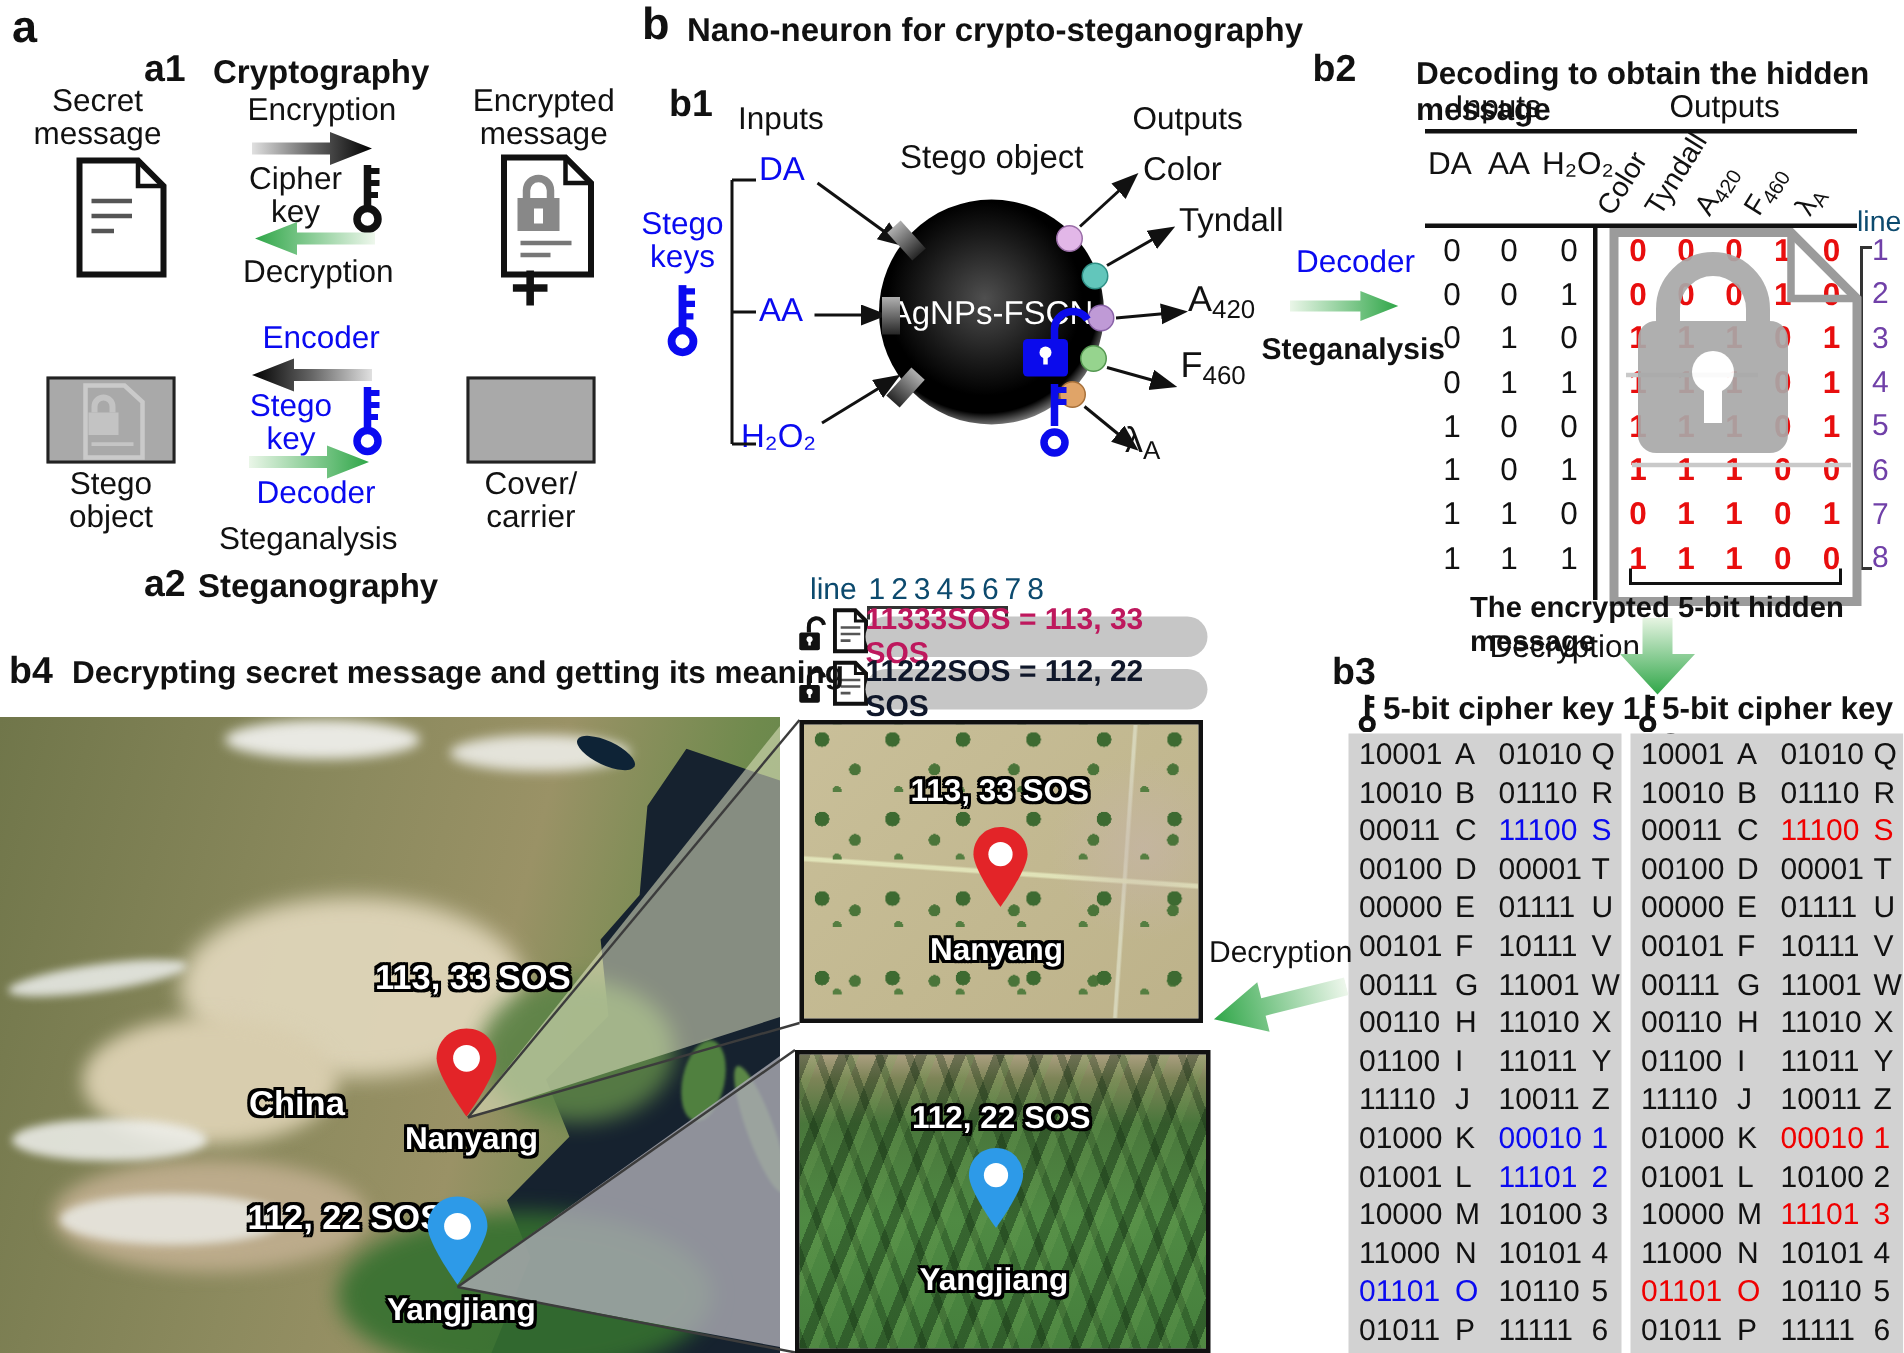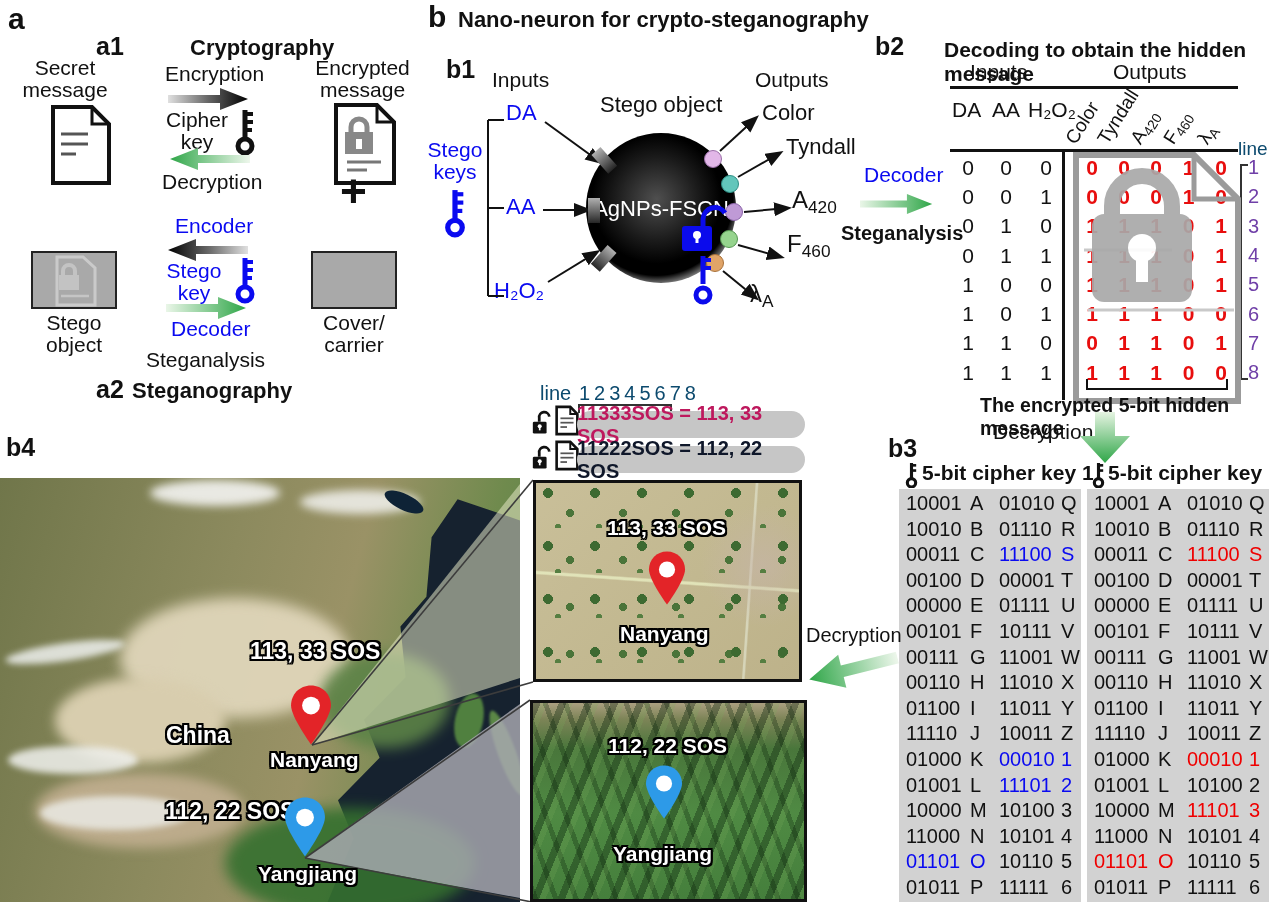--- a/index.html
+++ b/index.html
@@ -92,21 +92,21 @@
           <stop offset="1" stop-color="#262626"></stop>
       </linearGradient>
       <marker id="ah" markerWidth="9" markerHeight="8" refX="7" refY="3.5" orient="auto">
         <path d="M0 0 L9 3.5 L0 7 Z" fill="#111"></path>
       </marker>
     </defs>
   </svg>
 
   <div class="abs b fs30" style="left:8px;top:2px;">a</div>
   <div class="abs b fs25" style="left:96px;top:32px;">a1</div>
-  <div class="abs b fs22" style="left:142px;top:35px;margin-left:48px;">Cryptography</div>
+  <div class="abs b fs22" style="left:142px;top:35px;">Cryptography</div>
 
   <div class="abs fs21 ctr" style="left:15px;top:56px;width:100px;">Secret</div>
   <div class="abs fs21 ctr" style="left:15px;top:78px;width:100px;">message</div>
   <svg class="abs" style="left:50px;top:104px;" width="62" height="82" viewBox="0 0 62 82">
     <path d="M3 3 H42 L59 20 V79 H3 Z" fill="#fff" stroke="#111" stroke-width="4"></path>
     <path d="M42 3 V20 H59" fill="none" stroke="#111" stroke-width="3"></path>
     <line x1="11" y1="30" x2="38" y2="30" stroke="#555" stroke-width="3"></line>
     <line x1="11" y1="40" x2="38" y2="40" stroke="#555" stroke-width="3"></line>
     <line x1="11" y1="50" x2="26" y2="50" stroke="#555" stroke-width="3"></line>
   </svg>
@@ -600,20 +600,21 @@
   <svg class="abs" style="left:555px;top:440px;" width="24" height="31" viewBox="0 0 22 28">
     <path d="M1.5 1.5 H14 L20.5 8 V26.5 H1.5 Z" fill="#fff" stroke="#111" stroke-width="2.4"></path>
     <path d="M14 1.5 V8 H20.5" fill="none" stroke="#111" stroke-width="1.8"></path>
     <line x1="5" y1="12" x2="17" y2="12" stroke="#555" stroke-width="1.6"></line>
     <line x1="5" y1="16" x2="17" y2="16" stroke="#555" stroke-width="1.6"></line>
     <line x1="5" y1="20" x2="11" y2="20" stroke="#555" stroke-width="1.6"></line>
   </svg>
   <div class="abs pill bluetxt" style="left:577px;top:446px;">11222SOS = 112, 22 SOS</div>
 
   <div class="abs b fs25" style="left:6px;top:433px;">b4</div>
+  <div class="abs b fs21" style="left:48px;top:437px;">Decrypting secret message and getting its meaning</div>
 
   <div id="map-big" class="abs">
     <div class="abs" style="inset:0;background:linear-gradient(105deg,#70764a,#8c8a5e 40%,#9a9266 60%,#6f8a4d 80%,#55804a);"></div>
     <div class="abs" style="inset:0;background:#16222f;clip-path:polygon(100% 10%,88% 5%,83% 14%,82% 28%,77% 35%,78% 47%,70% 57%,73% 66%,65% 76%,68% 85%,63% 100%,100% 100%);"></div>
     <div class="blob" style="left:120px;top:120px;width:230px;height:120px;background:#e0d6ba;filter:blur(7px);opacity:.95;"></div>
     <div class="blob" style="left:55px;top:200px;width:170px;height:85px;background:#d8cdae;filter:blur(6px);"></div>
     <div class="blob" style="left:35px;top:295px;width:210px;height:75px;background:#bcab8b;filter:blur(6px);"></div>
     <div class="blob" style="left:225px;top:330px;width:250px;height:110px;background:#35702f;filter:blur(7px);opacity:.9;"></div>
     <div class="blob" style="left:320px;top:175px;width:130px;height:95px;background:#5c8347;filter:blur(7px);opacity:.9;"></div>
     <div class="blob" style="left:150px;top:2px;width:130px;height:26px;background:#f4f4f2;filter:blur(4px);opacity:.9;"></div>

